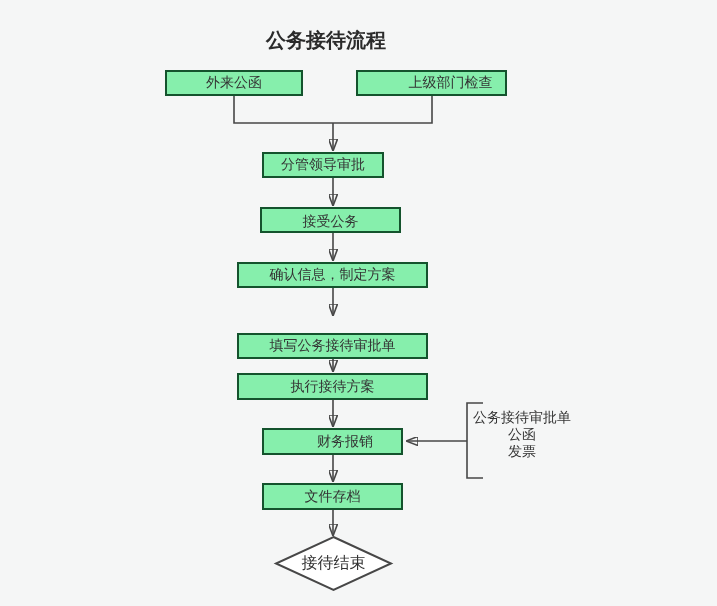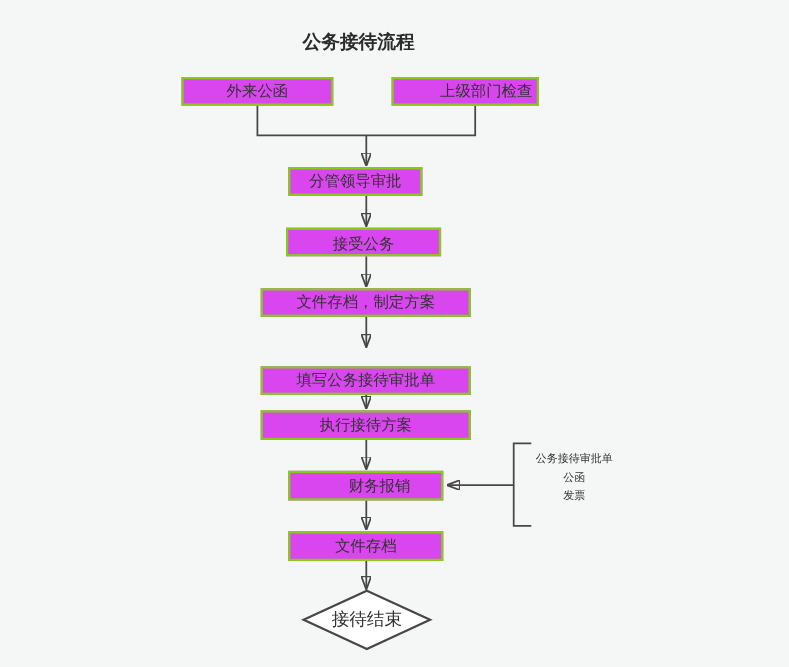--- a/index.html
+++ b/index.html
@@ -12,41 +12,41 @@
     width: 717px;
     height: 606px;
     background: #f5f6f6;
     overflow: hidden;
   }
   .title {
     position: absolute;
     left: 326px;
     top: 27px;
     transform: translateX(-50%);
-    font-size: 17px;
+    font-size: 20px;
     font-weight: bold;
     color: #2b2b2b;
     white-space: nowrap;
   }
   .connectors {
     position: absolute;
     left: 0;
     top: 0;
   }
   .connectors path,
   .connectors line {
     stroke: #474747;
     stroke-width: 1.6;
     fill: none;
   }
   .box {
     position: absolute;
     box-sizing: border-box;
-    background: #d946ef;
-    border: 2px solid #84cc16;
+    background: #86efac;
+    border: 2px solid #14532d;
     display: flex;
     align-items: center;
     justify-content: center;
     font-size: 14px;
     color: #333333;
     white-space: nowrap;
   }
   .diamond-wrap {
     position: absolute;
     left: 273px;
@@ -64,21 +64,21 @@
     font-size: 16px;
     color: #333333;
     white-space: nowrap;
   }
   .side-note {
     position: absolute;
     left: 470px;
     top: 409px;
     width: 104px;
     text-align: center;
-    font-size: 10px;
+    font-size: 14px;
     line-height: 17px;
     color: #333333;
   }
 </style>
 </head>
 <body>
 
 <div class="canvas">
 
   <div class="title">公务接待流程</div>
@@ -99,34 +99,34 @@
     <line x1="333" y1="455" x2="333" y2="481" marker-end="url(#arrowhead)"></line>
     <line x1="333" y1="510" x2="333" y2="535" marker-end="url(#arrowhead)"></line>
     <line x1="467" y1="441" x2="407" y2="441" marker-end="url(#arrowhead)"></line>
     <path d="M483,403 L467,403 L467,478 L483,478"></path>
   </svg>
 
   <div class="box" style="left:165px; top:70px; width:138px; height:26px;">
     <span>外来公函</span>
   </div>
 
-  <div class="box" style="left:356px; top:70px; width:134px; height:26px;padding-left:38px;">
+  <div class="box" style="left:356px; top:70px; width:151px; height:26px;padding-left:38px;">
     <span>上级部门检查</span>
   </div>
 
   <div class="box" style="left:262px; top:152px; width:122px; height:26px;">
     <span>分管领导审批</span>
   </div>
 
   <div class="box" style="left:260px; top:207px; width:141px; height:26px;align-items:flex-end;">
     <span>接受公务</span>
   </div>
 
   <div class="box" style="left:237px; top:262px; width:191px; height:26px;">
-    <span>文件存档，制定方案</span>
+    <span>确认信息，制定方案</span>
   </div>
 
   <div class="box" style="left:237px; top:317px; width:191px; height:26px;margin-top:16px;">
     <span>填写公务接待审批单</span>
   </div>
 
   <div class="box" style="left:237px; top:373px; width:191px; height:27px;">
     <span>执行接待方案</span>
   </div>
 

